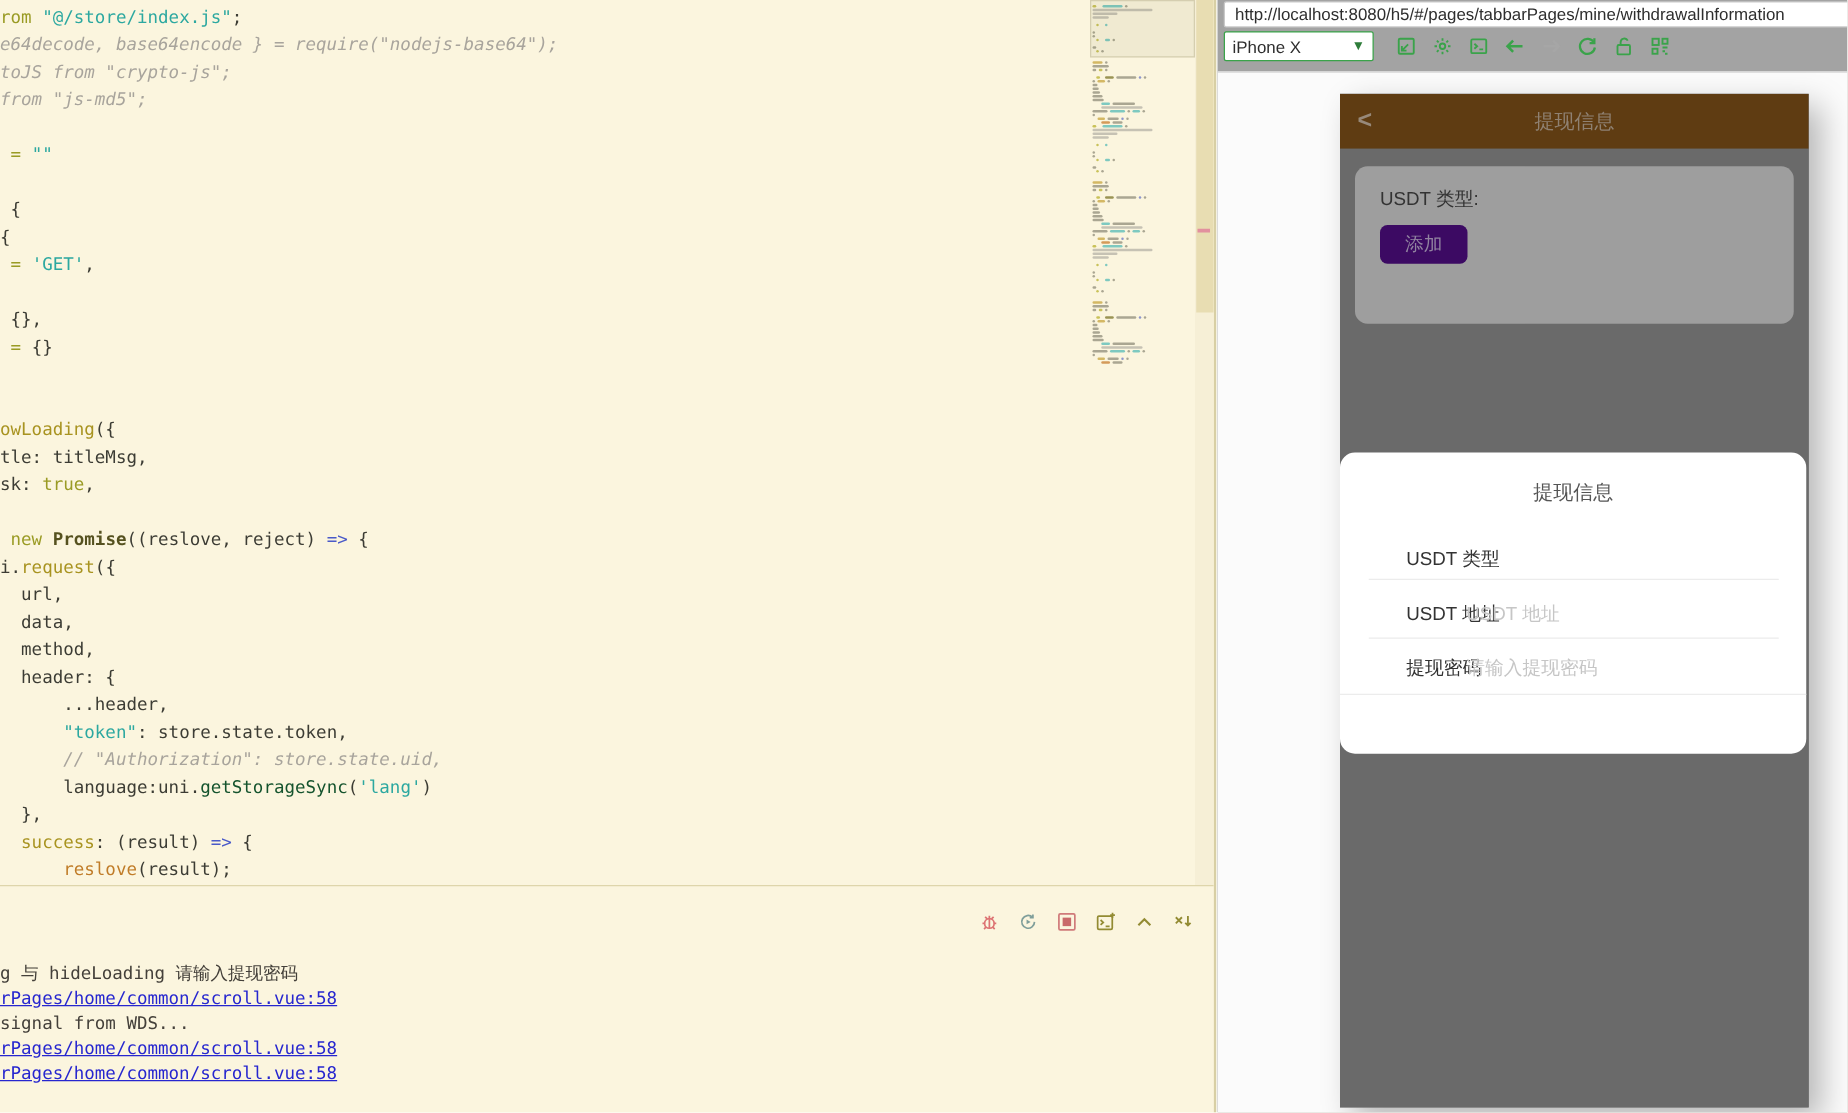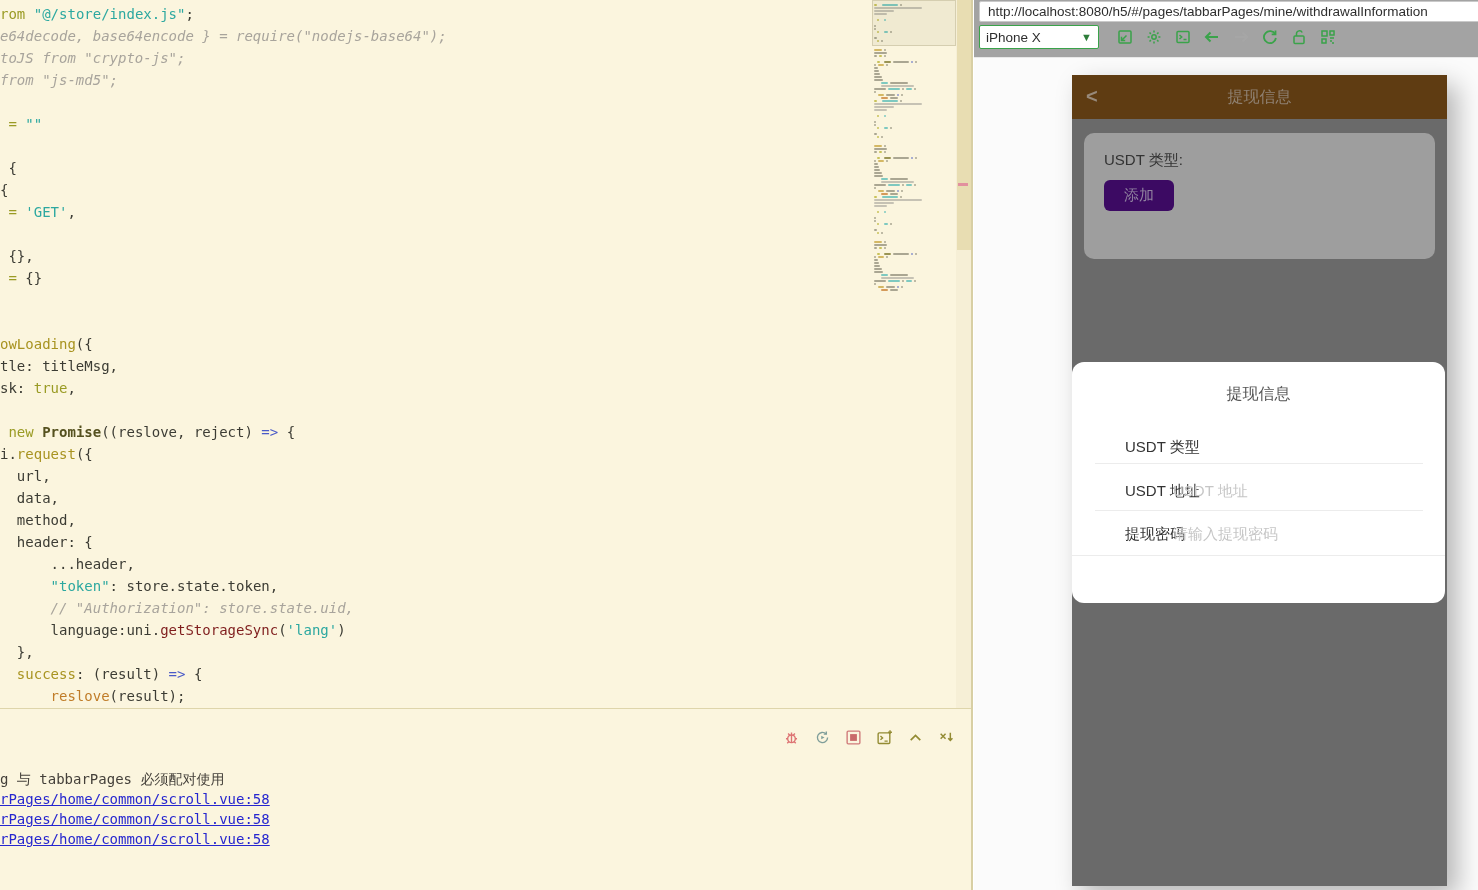--- a/index.html
+++ b/index.html
@@ -9,21 +9,21 @@
 
   
   .editor { position:absolute; left:0; top:0; width:973px; height:890px;
             background:#fbf5de; border-right:2px solid #d8cfa4; overflow:hidden; }
   .code { position:absolute; left:0; top:3px; width:870px; height:705px;
           font-family:"DejaVu Sans Mono", monospace; font-size:14px; line-height:22px;
           white-space:pre; color:#3c3c34; overflow:hidden; }
   .cl { height:22px; }
   .tok-kw  { color:#9a9b24; }
   .tok-str { color:#2ca8a0; }
-  .tok-str2{ color:#7f1d1d; }
+  .tok-str2{ color:#14532d; }
   .tok-com { color:#a8a49c; font-style:italic; }
   .tok-fn  { color:#a89320; }
   .tok-fn2 { color:#c07c28; }
   .tok-cls { color:#55511f; font-weight:bold; }
   .tok-op  { color:#4a5ac8; }
 
   
   .minimap { position:absolute; left:872px; top:0; width:84px; height:708px; }
   .mm-rows { position:absolute; left:2px; top:4px; }
   .mm-line { height:3px; display:flex; gap:2px; }
@@ -498,21 +498,21 @@
             <path d="M3.5 10.5 L8 6 l4.5 4.5"></path>
           </svg>
           </span>
         <span class="ct-icon">
           <svg viewBox="0 0 16 16" width="17" height="17" fill="none" stroke="#938b33" stroke-width="1.4">
             <path d="M2.5 4.5 l4.6 4.6 M7.1 4.5 L2.5 9.1"></path>
             <path d="M11.6 3.6 v7 M9.6 8.7 l2 2 2-2"></path>
           </svg>
           </span>
       </div>
-      <div class="console-lines"><div>g 与 tabbarPages 必须配对使用</div><div><a>rPages/home/common/scroll.vue:58</a></div><div><a>rPages/home/common/scroll.vue:58</a></div><div><a>rPages/home/common/scroll.vue:58</a></div></div>
+      <div class="console-lines"><div>g 与 hideLoading 请输入提现密码</div><div><a>rPages/home/common/scroll.vue:58</a></div><div>signal from WDS...</div><div><a>rPages/home/common/scroll.vue:58</a></div><div><a>rPages/home/common/scroll.vue:58</a></div></div>
     </div>
   </div>
 
   <div class="right">
     <input class="url" readonly="" value="http://localhost:8080/h5/#/pages/tabbarPages/mine/withdrawalInformation" style="">
 
     <div class="devrow">
       <div class="select">
         <span>iPhone X</span>
         <span class="caret">▼</span>

